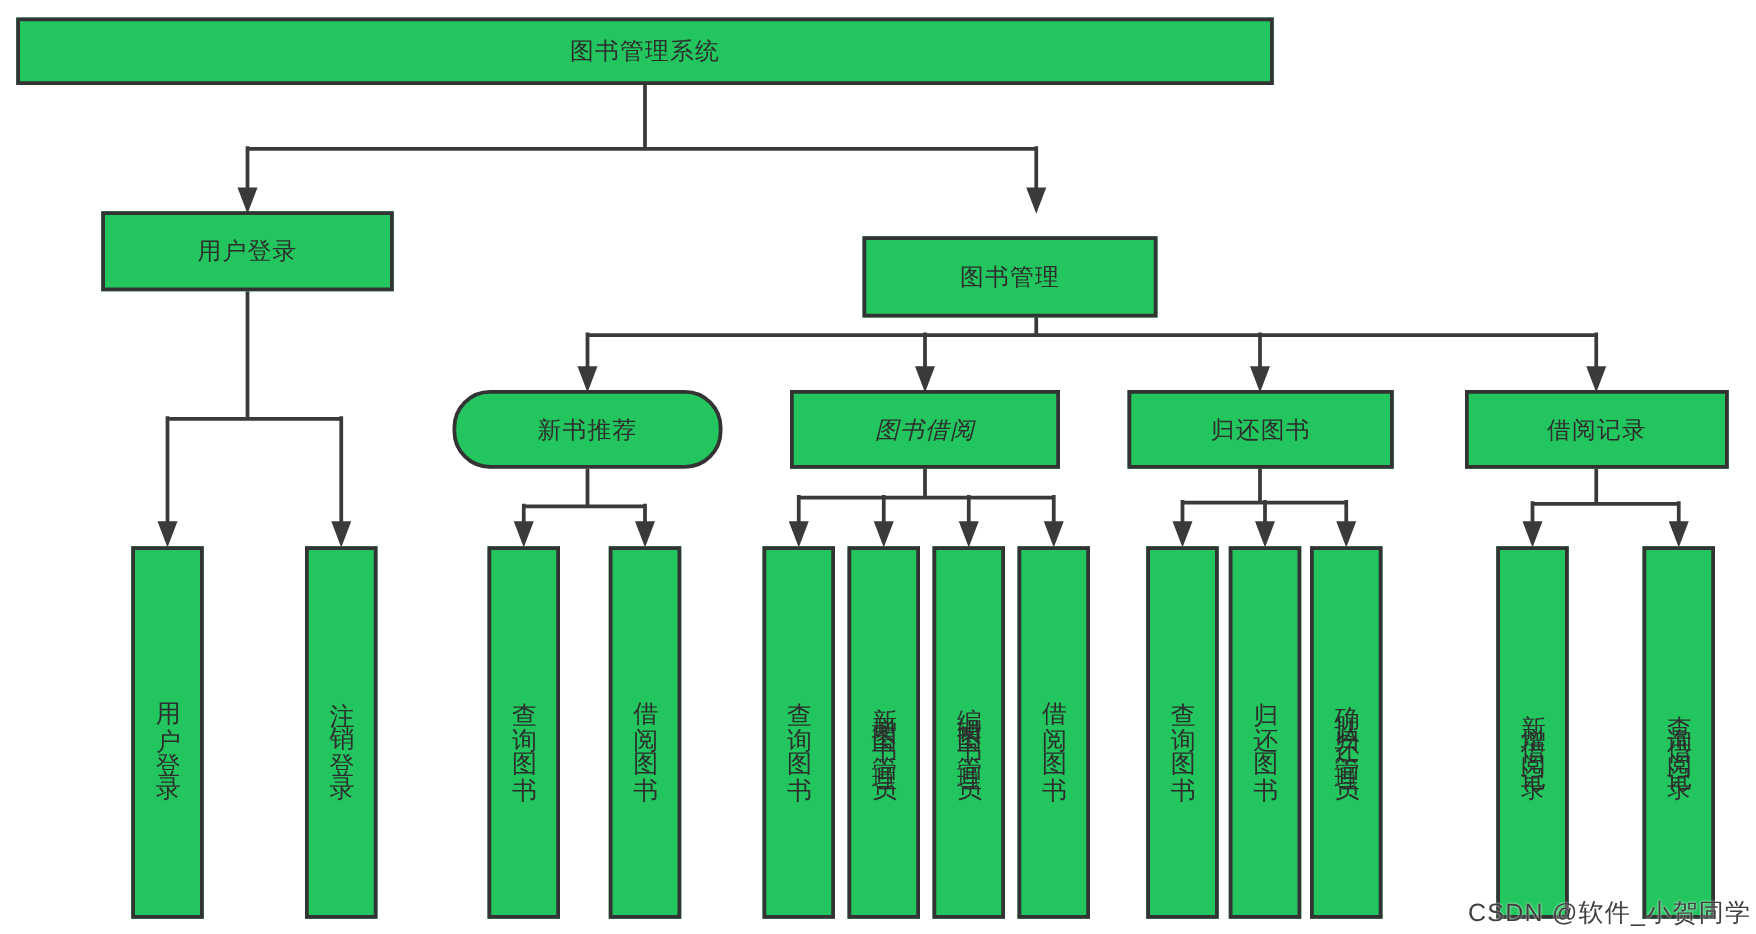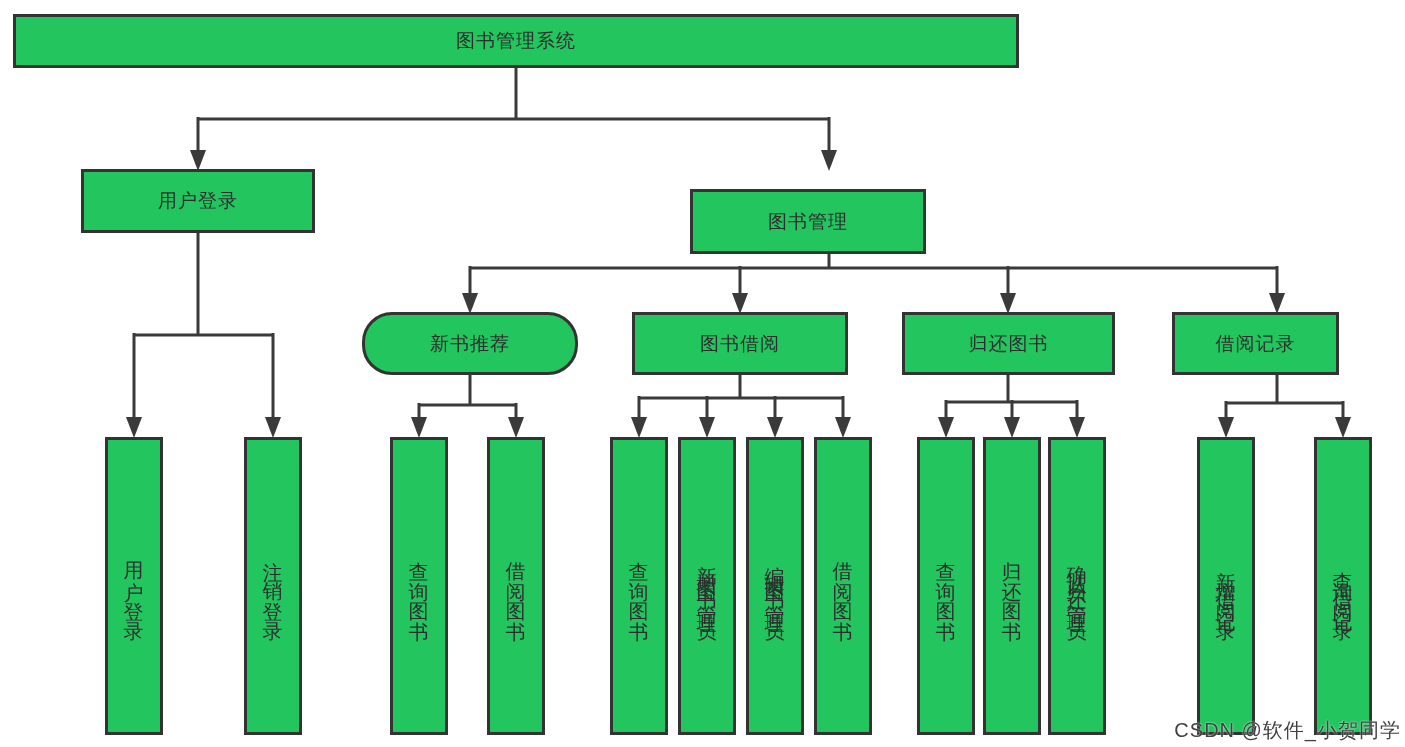--- a/index.html
+++ b/index.html
@@ -121,27 +121,27 @@
   <div class="node hnode" style="left:81px; top:169px; width:234px; height:64px;">
     <span>用户登录</span>
   </div>
   <div class="node hnode" style="left:690px; top:170px; width:236px; height:65px;margin-top:19px;">
     <span>图书管理</span>
   </div>
 
   <div class="node hnode" style="left:362px; top:312px; width:216px; height:63px;border-radius:30px;">
     <span>新书推荐</span>
   </div>
-  <div class="node hnode" style="left:632px; top:312px; width:216px; height:63px;">
+  <div class="node hnode" style="left:632px; top:312px; width:216px; height:63px;font-style:italic;">
     <span>图书借阅</span>
   </div>
   <div class="node hnode" style="left:902px; top:312px; width:213px; height:63px;">
     <span>归还图书</span>
   </div>
-  <div class="node hnode" style="left:1172px; top:312px; width:167px; height:63px;">
+  <div class="node hnode" style="left:1172px; top:312px; width:211px; height:63px;">
     <span>借阅记录</span>
   </div>
 
   <div class="node leaf" style="left:105px;">
     <span class="vlabel ls-lg">用户登录</span>
   </div>
   <div class="node leaf" style="left:244px;">
     <span class="vlabel ls-lg">注销登录</span>
   </div>
 

